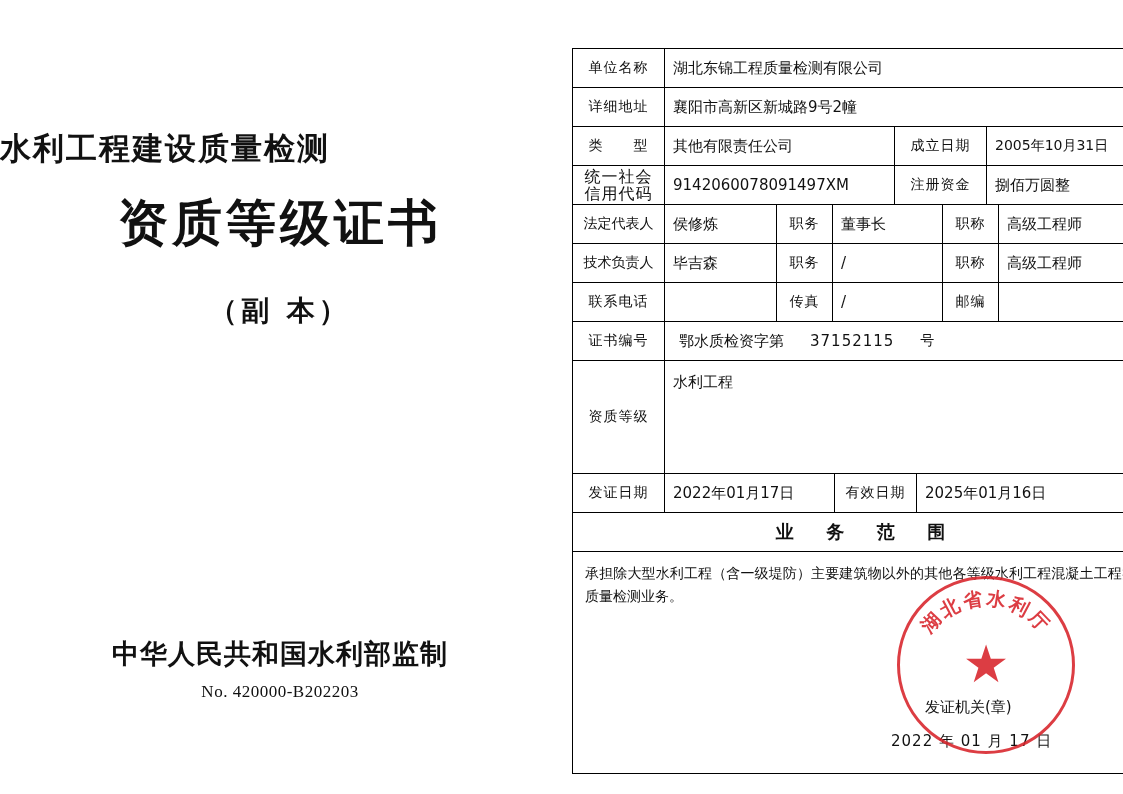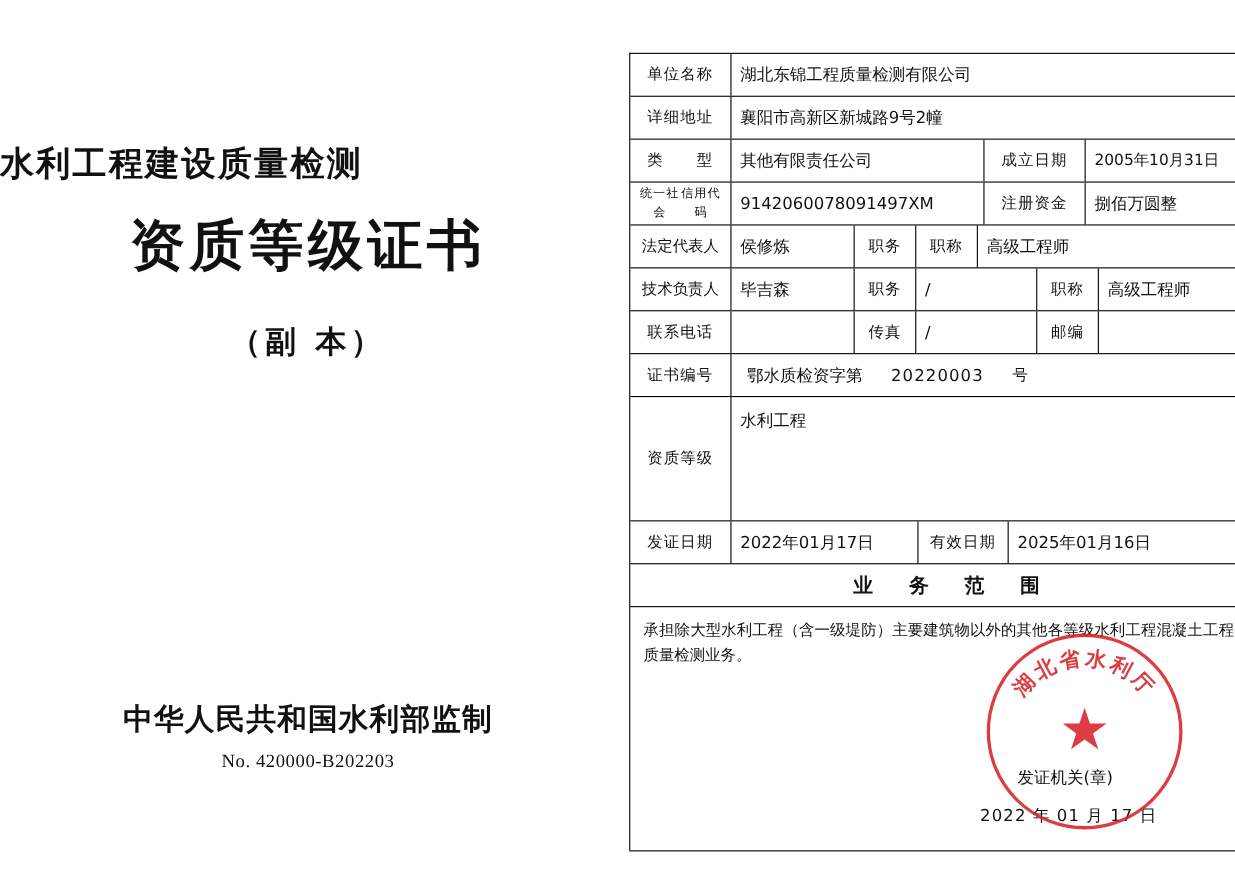--- a/index.html
+++ b/index.html
@@ -127,23 +127,23 @@
   .val {
     font-family: "DejaVu Sans", "Liberation Sans", sans-serif;
     font-size: 15px;
   }
   .bdr-r { border-right: 1px solid #000; }
 
   .w-lbl  { width: 92px; }
   .w-rest { flex: 1 1 auto; }
 
   .lbl2 {
-    flex-direction: row;
+    flex-direction: column;
     line-height: 17px;
-    font-size: 11px;
+    font-size: 16px;
     justify-content: center;
   }
 
   .cert-no-row .val-inline {
     font-family: "DejaVu Sans", "Liberation Sans", sans-serif;
     font-size: 15px;
   }
   .cert-no-row .cn-a { margin-left: 6px; }
   .cert-no-row .cn-b { margin-left: 26px; letter-spacing: 1px; }
   .cert-no-row .cn-c { margin-left: 26px; font-family: "Liberation Serif", serif; font-size: 14px;}
@@ -281,20 +281,21 @@
       </div>
       <div class="cell val bdr-r" style="width:230px">9142060078091497XM</div>
       <div class="cell lbl bdr-r" style="width:92px">注册资金</div>
       <div class="cell val w-rest">捌佰万圆整</div>
     </div>
 
     <div class="row">
       <div class="cell lbl bdr-r" style="width:92px;letter-spacing:0">法定代表人</div>
       <div class="cell val bdr-r" style="width:112px">侯修炼</div>
       <div class="cell lbl bdr-r" style="width:56px">职务</div>
+      <div class="cell val bdr-r" style="width:110px">董事长</div>
       <div class="cell lbl bdr-r" style="width:56px">职称</div>
       <div class="cell val w-rest">高级工程师</div>
     </div>
 
     <div class="row">
       <div class="cell lbl bdr-r" style="width:92px;letter-spacing:0">技术负责人</div>
       <div class="cell val bdr-r" style="width:112px">毕吉森</div>
       <div class="cell lbl bdr-r" style="width:56px">职务</div>
       <div class="cell val bdr-r" style="width:110px">/</div>
       <div class="cell lbl bdr-r" style="width:56px">职称</div>
@@ -307,21 +308,21 @@
       <div class="cell lbl bdr-r" style="width:56px">传真</div>
       <div class="cell val bdr-r" style="width:110px">/</div>
       <div class="cell lbl bdr-r" style="width:56px">邮编</div>
       <div class="cell val w-rest"></div>
     </div>
 
     <div class="row cert-no-row">
       <div class="cell lbl w-lbl bdr-r">证书编号</div>
       <div class="cell w-rest">
         <span class="val-inline cn-a">鄂水质检资字第</span>
-        <span class="val-inline cn-b">20220003</span>
+        <span class="val-inline cn-b">37152115</span>
         <span class="val-inline cn-c">号</span>
       </div>
     </div>
 
     <div class="row qual-row">
       <div class="cell lbl w-lbl bdr-r">资质等级</div>
       <div class="cell val w-rest qual-val">水利工程</div>
     </div>
 
     <div class="row">

